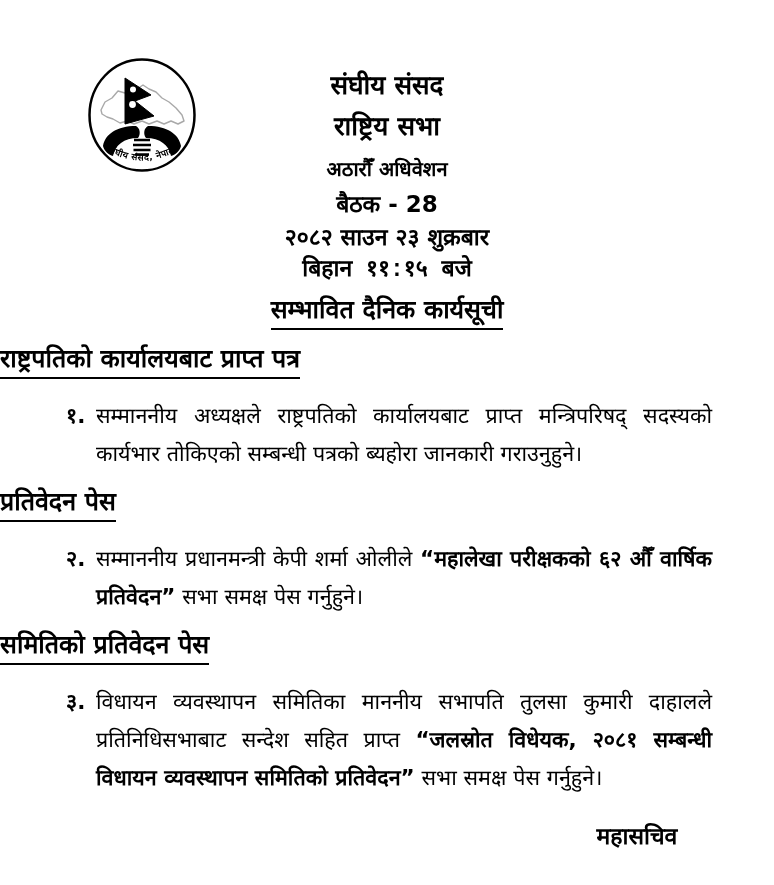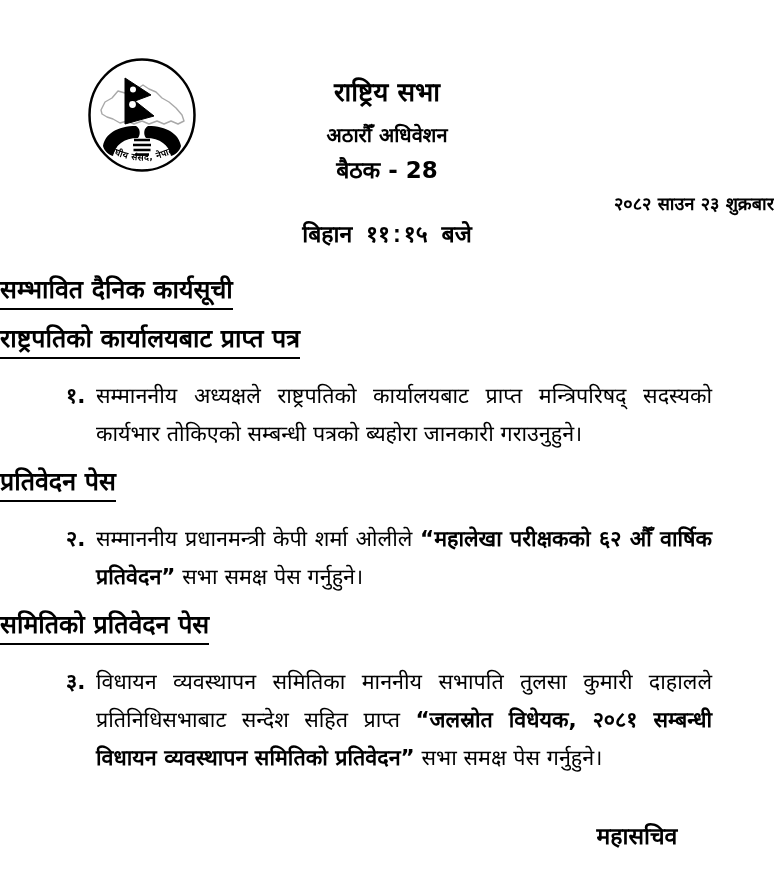--- a/index.html
+++ b/index.html
@@ -15,23 +15,23 @@
   .logo{
     position:absolute;
     left:87px;top:57px;
     width:110px;height:116px;
   }
   .header{ text-align:center; padding-top:68px; font-weight:bold; }
   .org{ font-size:26px; line-height:34px; }
   .assembly{ font-size:26px; line-height:48px; }
   .session{ font-size:20px; line-height:38px; }
   .meeting{ font-size:23px; line-height:33px; }
-  .date-line{ font-size:18px; line-height:33px;text-align:right; }
+  .date-line{ font-size:23px; line-height:33px; }
   .time-line{ font-size:23px; line-height:33px;font-family:Liberation Mono, monospace; }
-  .agenda-title{ margin-top:22px; }
+  .agenda-title{ text-align:center; margin-top:8px; }
   .section-heading{ margin-top:14px; }
   .uline{
     display:inline-block;
     font-weight:bold;
     font-size:25px;
     border-bottom:2px solid #000;
     padding-bottom:3px;
     line-height:30px;
   }
   .item{
@@ -77,20 +77,21 @@
       <path d="M94,89 C92,77 80,69 61,69 C57,71 56,77 59,81 C73,81 82,88 84,99 C88,98 93,94 94,89 Z" fill="#000000"></path>
       <path d="M47,83 H63 M46,88 H64 M46.5,93 H63.5 M48,97.5 H62" stroke="#000000" stroke-width="2.6" fill="none"></path>
       <path id="cap-arc" d="M14,90 Q55,117 96,90" fill="none" stroke="none"></path>
       <text class="logo-caption">
         <textPath href="#cap-arc" startOffset="50%" text-anchor="middle">संघीय संसद, नेपाल</textPath>
       </text>
     </svg>
   </div>
 
   <div class="header">
+    <div class="org">संघीय संसद</div>
     <div class="assembly">राष्ट्रिय सभा</div>
     <div class="session">अठारौँ अधिवेशन</div>
     <div class="meeting">बैठक - 28</div>
     <div class="date-line">२०८२ साउन २३ शुक्रबार</div>
     <div class="time-line">बिहान ११:१५ बजे</div>
   </div>
 
   <div class="agenda-title">
     <span class="uline">सम्भावित दैनिक कार्यसूची</span>
   </div>

